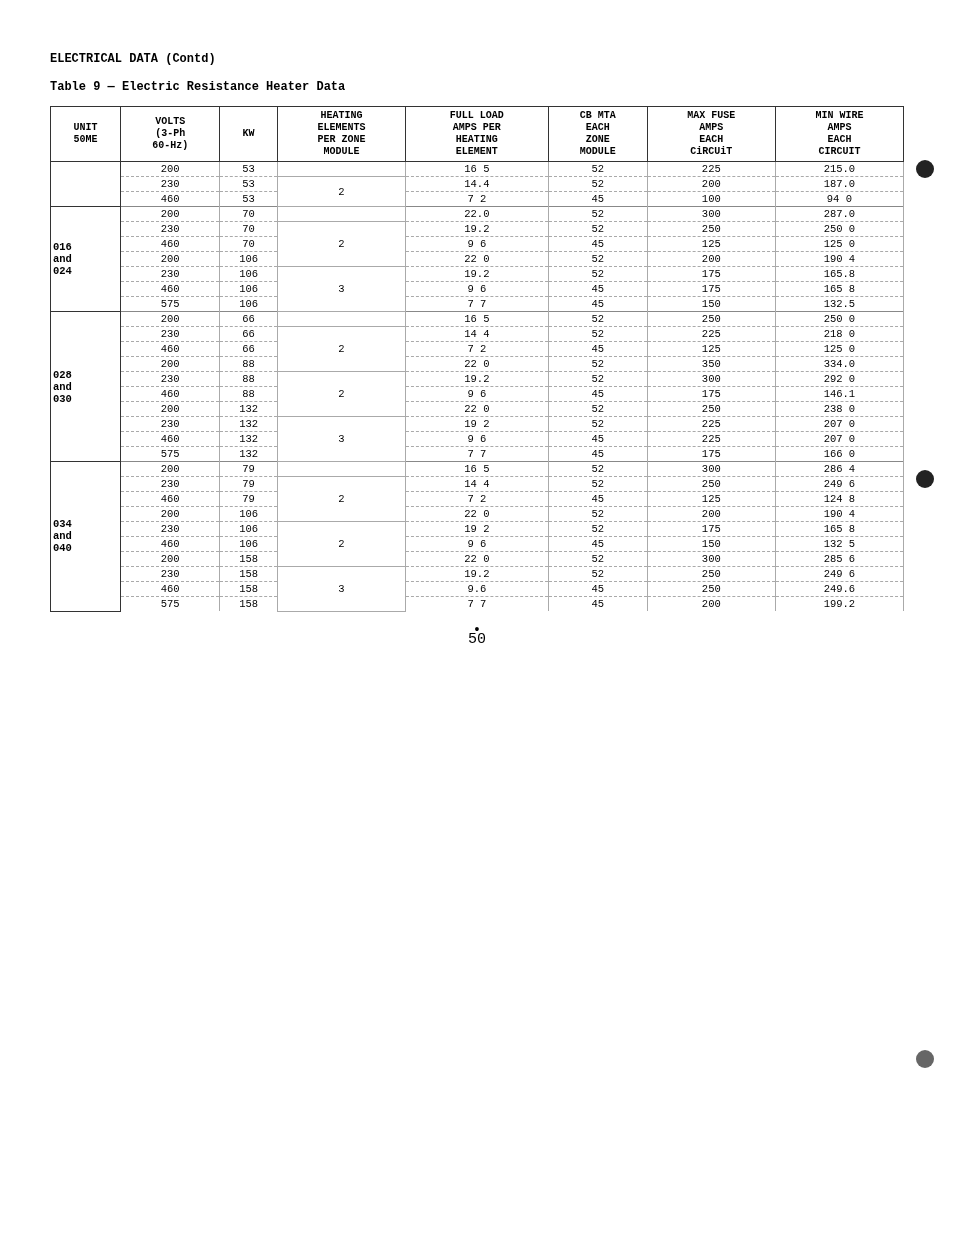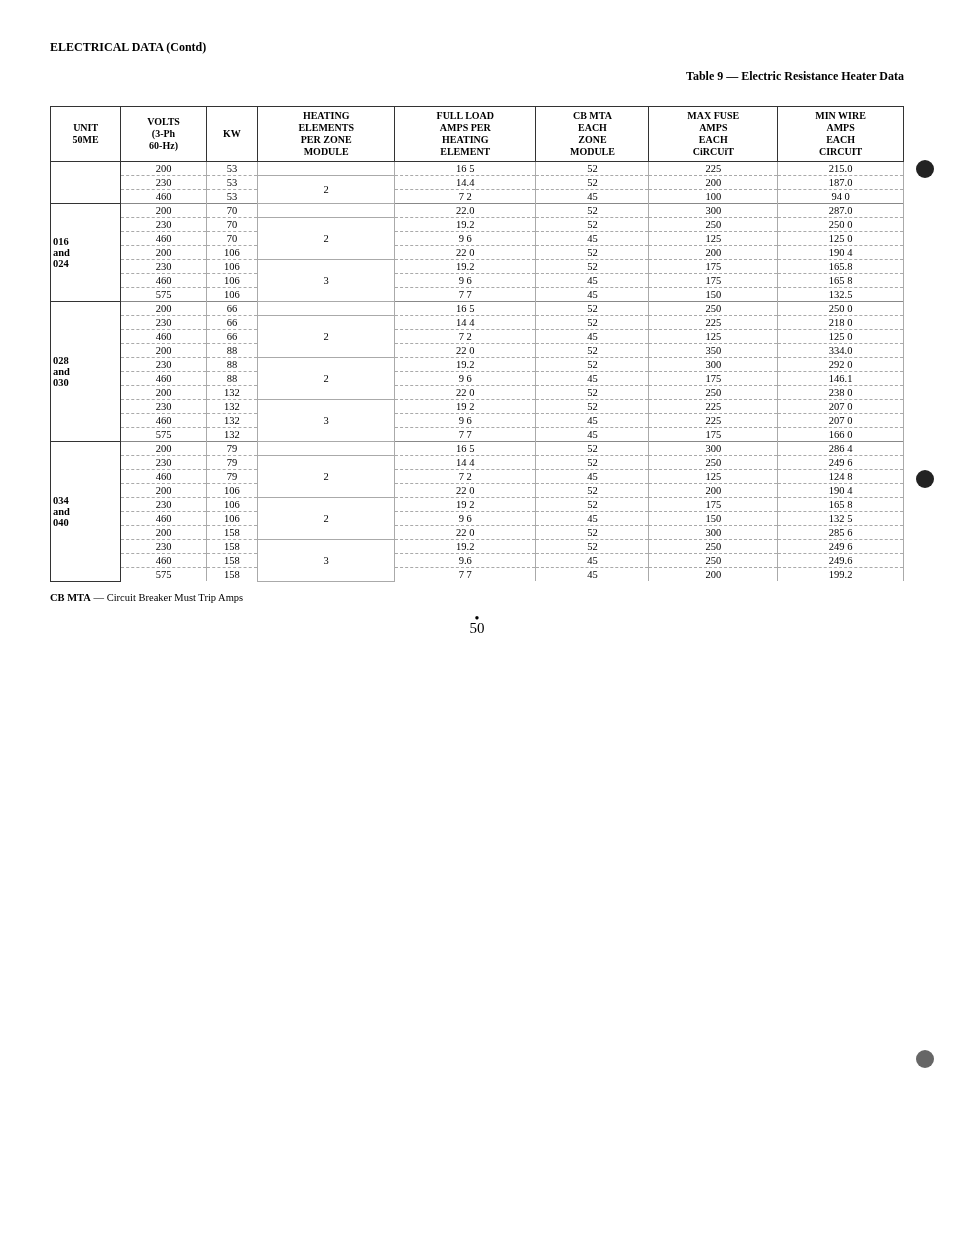--- a/index.html
+++ b/index.html
@@ -6,33 +6,34 @@
     body {
       background: #fff;
       font-family: 'Times New Roman', Times, serif;
       font-size: 11px;
       color: #000;
       width: 954px;
       min-height: 1235px;
       position: relative;
     }
     .page {
-      padding: 40px 50px 40px 50px;
+      padding: 52px 50px 40px 50px;
       position: relative;
+      font-family: Liberation Mono, monospace;
     }
     .page-title {
       font-weight: bold;
       font-size: 12px;
       margin-bottom: 14px;
     }
     .table-title {
-      text-align: right;
+      text-align: left;
       font-weight: bold;
       font-size: 12px;
-      margin-bottom: 22px;
+      margin-bottom: 12px;
     }
     table {
       width: 100%;
       border-collapse: collapse;
       font-size: 10.5px;
     }
     thead tr th {
       border: 1px solid #333;
       text-align: center;
       font-weight: bold;
@@ -372,22 +373,18 @@
           <td>158</td>
           <td>7 7</td>
           <td>45</td>
           <td>200</td>
           <td>199.2</td>
         </tr>
       </tbody>
   </table>
 
   <div class="footnote">
-    <div>
-      <span class="bold">CB MTA</span>
-      <span> —  Circuit Breaker Must Trip Amps</span>
-    </div>
   </div>
 
   <div class="dotmark">•</div>
 
   <div class="page-number">50</div>
 </div>
 
 </body></html>

